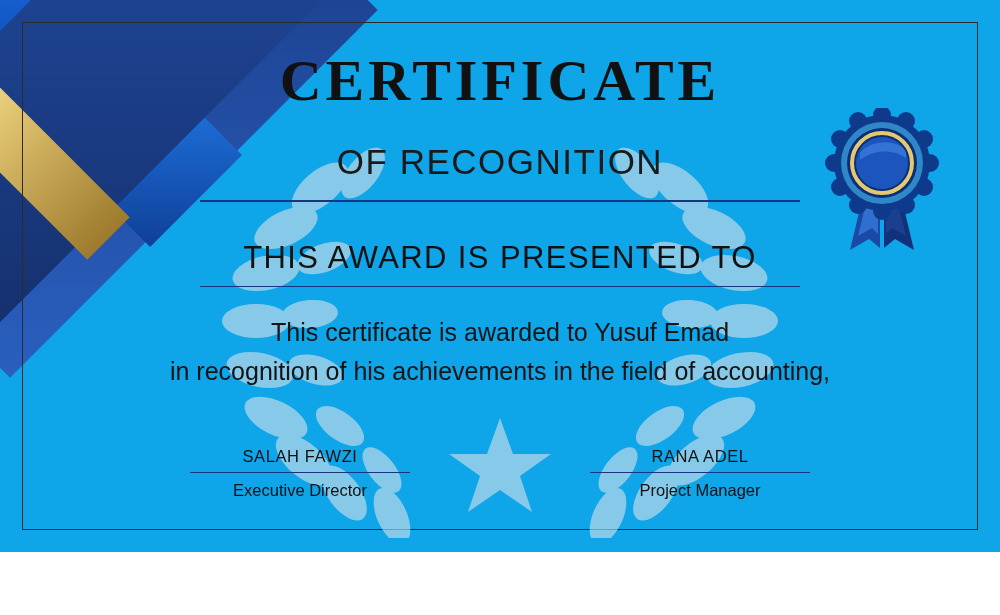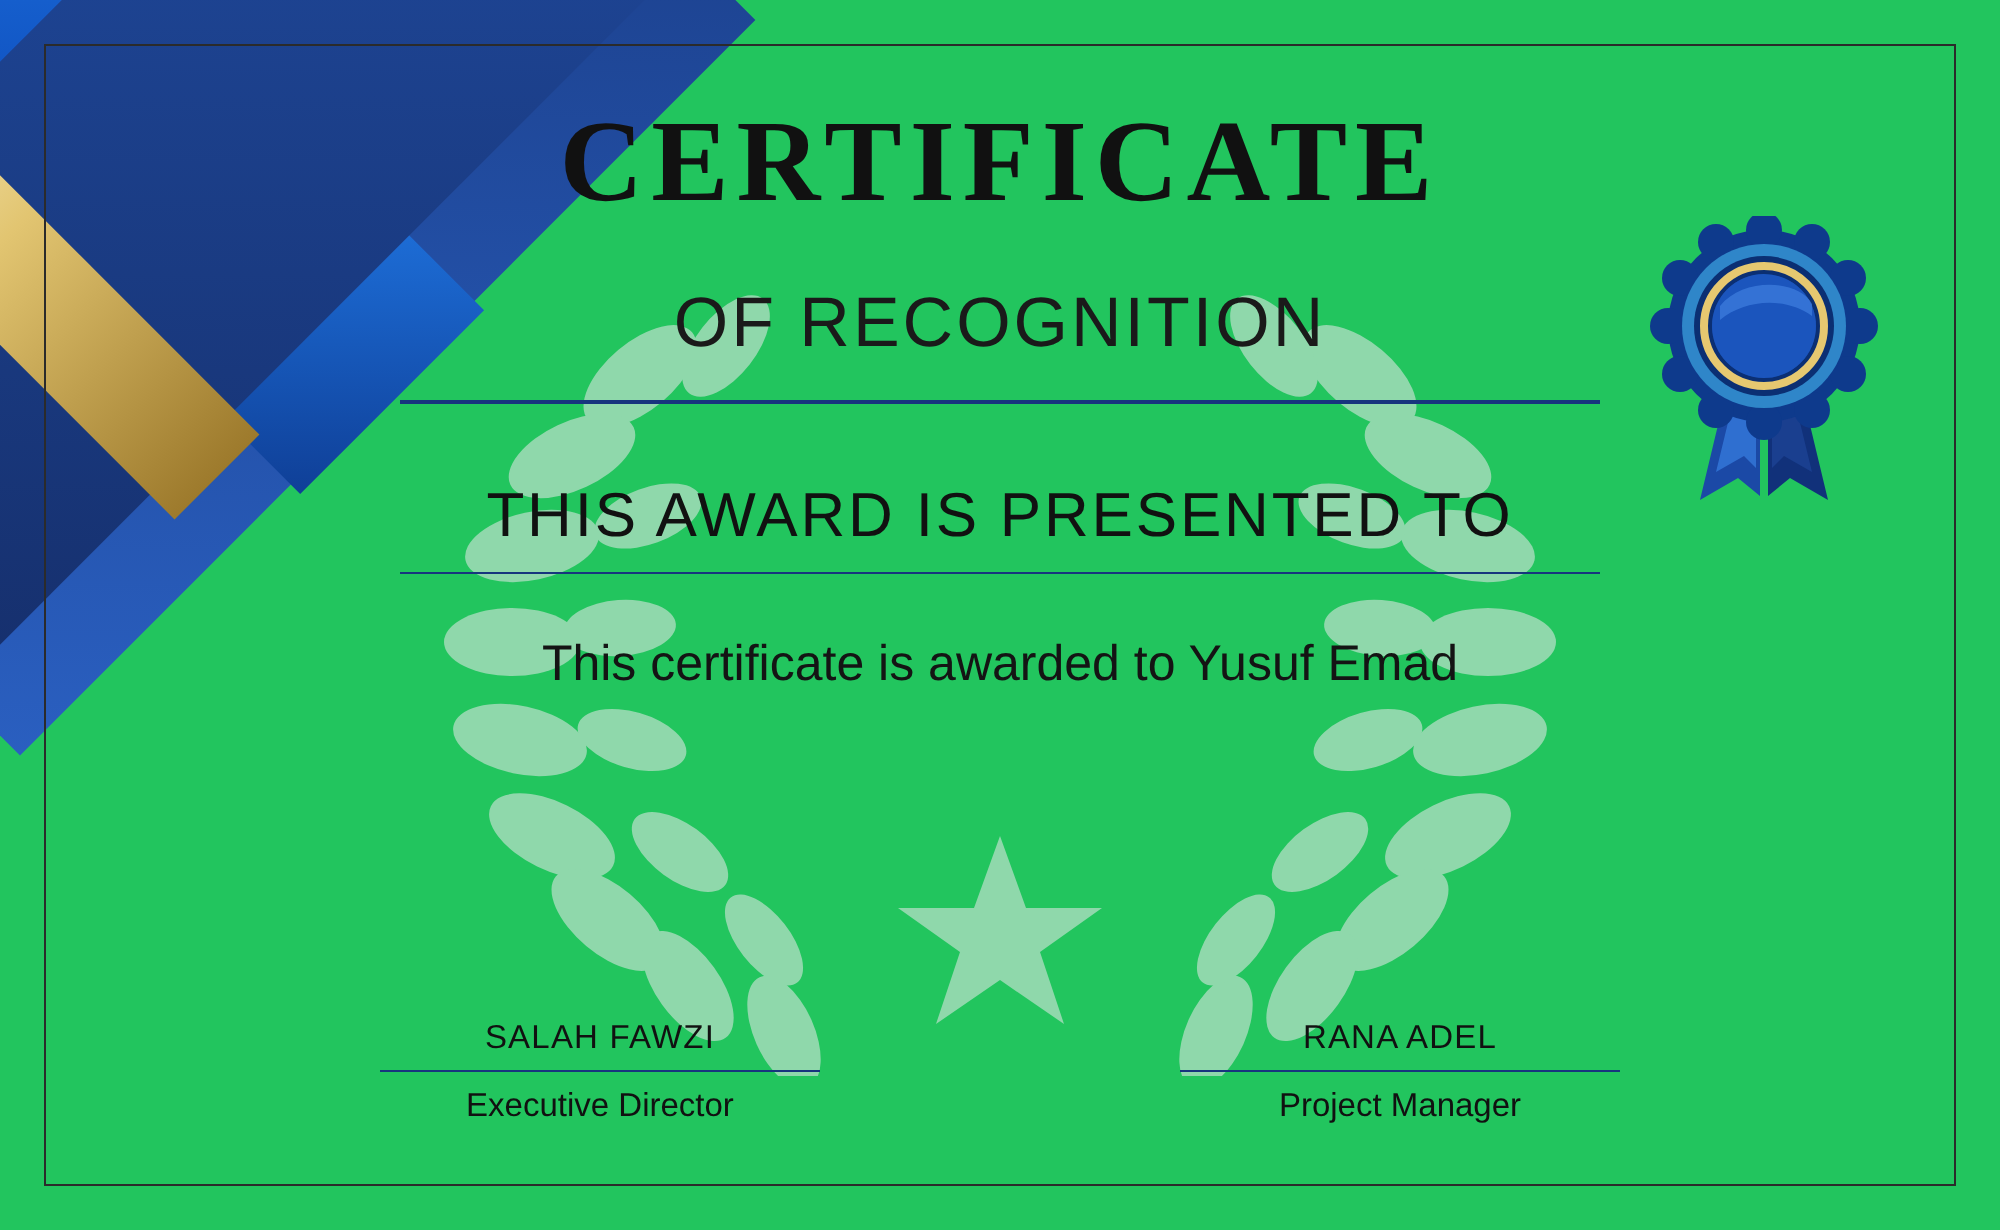--- a/index.html
+++ b/index.html
@@ -10,22 +10,22 @@
   body {
     width: 1000px;
     height: 615px;
     font-family: "Liberation Sans", sans-serif;
     overflow: hidden;
   }
 
   .certificate {
     position: relative;
     width: 1000px;
-    height: 615px;
-    background: #22c55e;
+    height: 552px;
+    background: #0ea5e9;
     overflow: hidden;
     text-decoration: underline;
   }
 
   
   .corner-tl, .corner-br {
     position: absolute;
     pointer-events: none;
   }
 
@@ -320,20 +320,21 @@
   </svg>
 
   <div class="content">
     <div class="title">CERTIFICATE</div>
     <div class="subtitle">OF RECOGNITION</div>
     <div class="rule"></div>
     <div class="presented">THIS AWARD IS PRESENTED TO</div>
     <div class="rule-recipient"></div>
     <div class="body-text">
       <div>This certificate is awarded to Yusuf Emad</div>
+      <div>in recognition of his achievements in the field of accounting,</div>
     </div>
   </div>
 
   <div class="signatures">
     <div class="sig-block">
       <div class="sig-name">SALAH FAWZI</div>
       <div class="sig-line"></div>
       <div class="sig-role">Executive Director</div>
     </div>
     <div class="sig-block">

